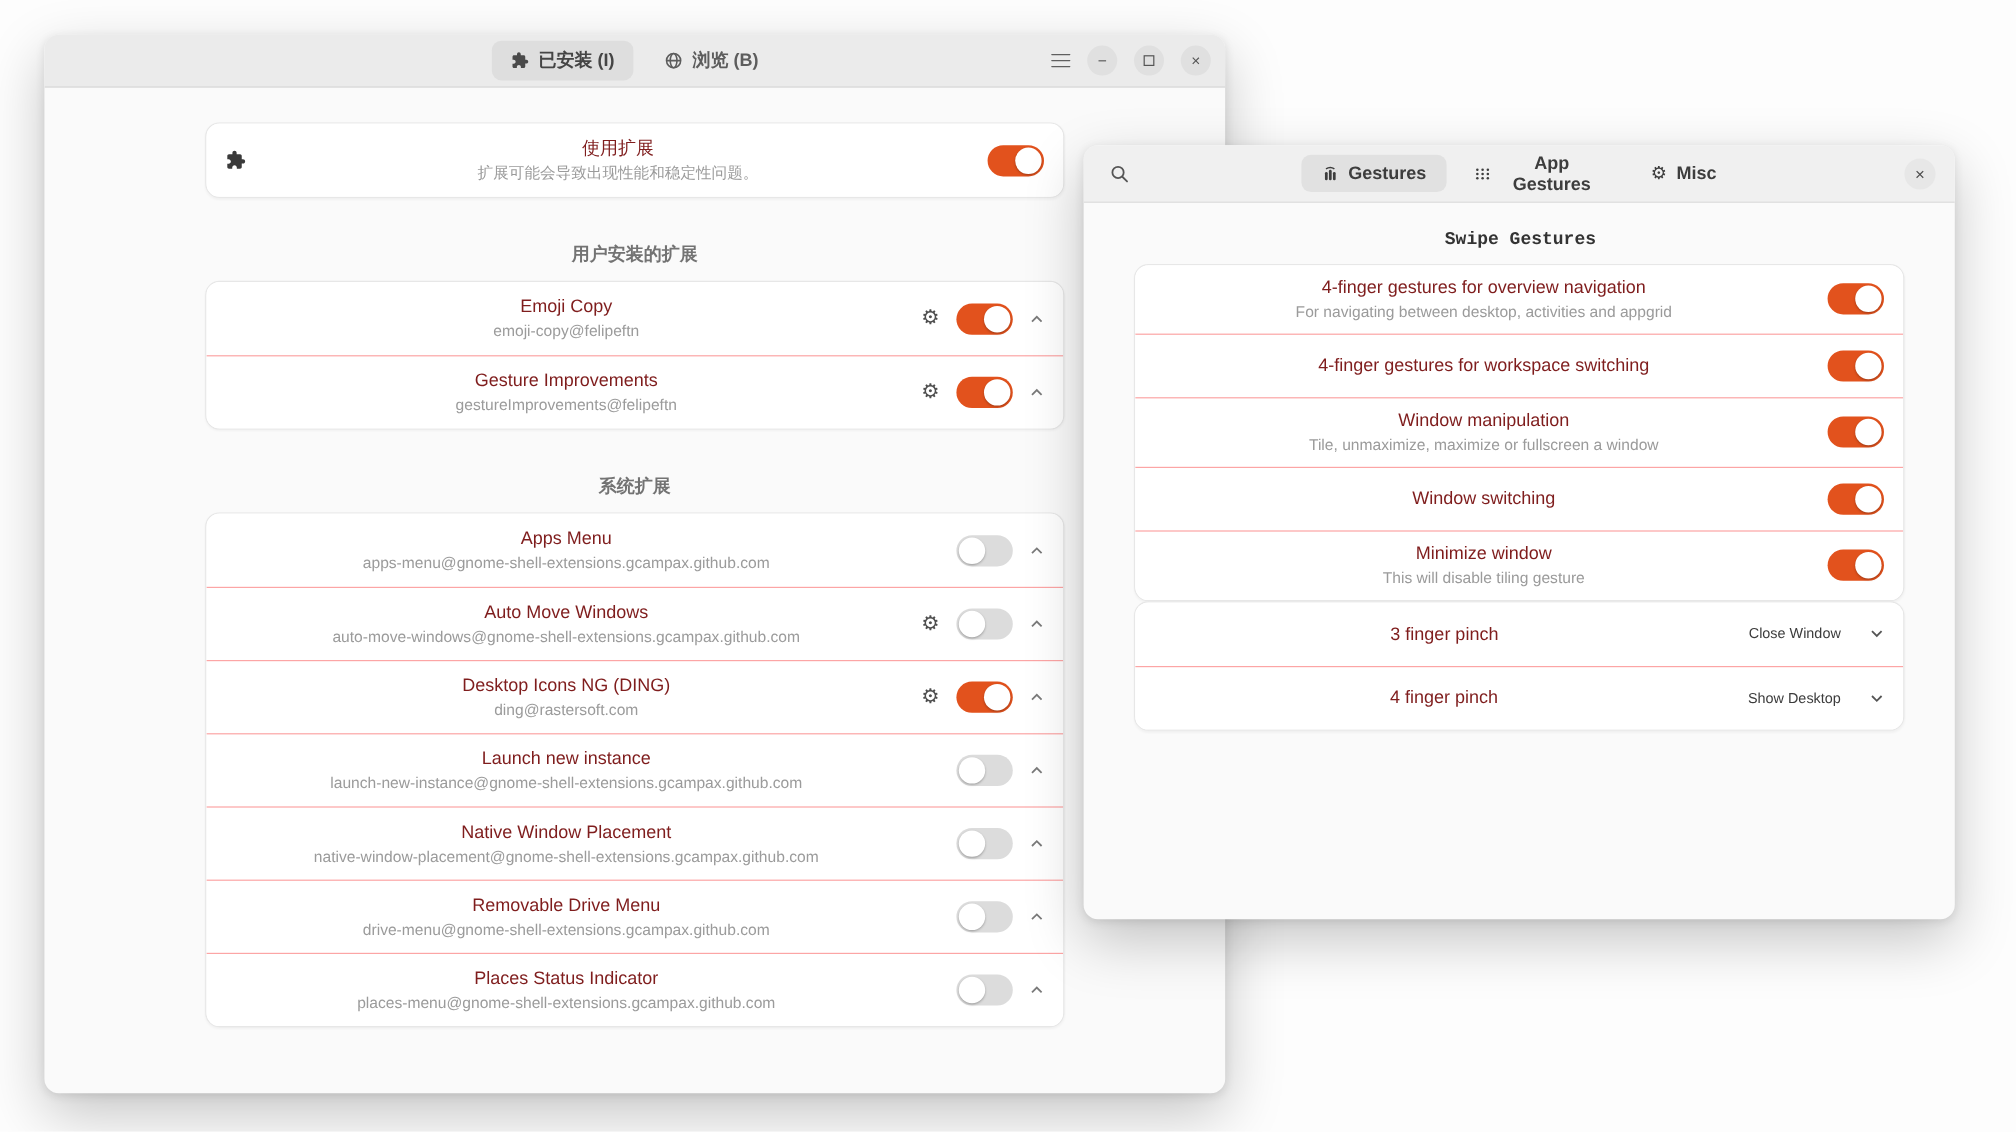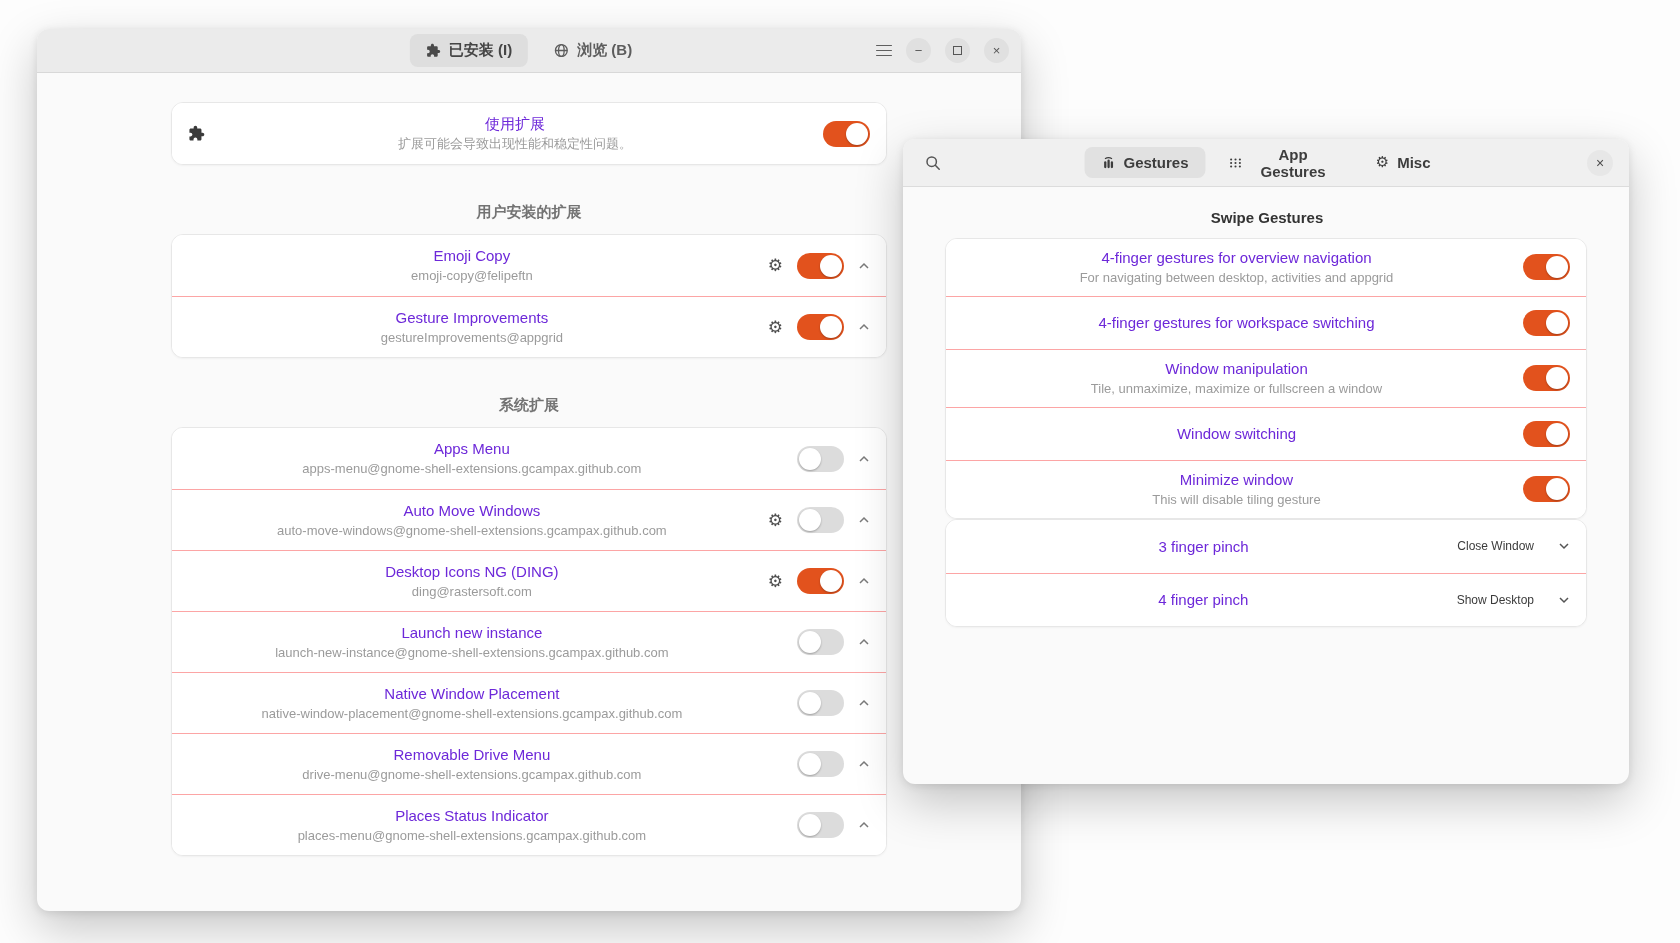--- a/index.html
+++ b/index.html
@@ -25,54 +25,54 @@
   .circle-btn { width:25px; height:25px; border-radius:50%; background:#e0e0e0; color:#555;
                 display:flex; align-items:center; justify-content:center; font-size:13px; }
   .max-glyph { width:9px; height:9px; border:1.4px solid #555; }
 
   .ext-content { width:716px; margin:0 auto; padding-top:29px; }
   .card { background:#fff; border:1px solid #e7e7e7; border-radius:12px;
           box-shadow:0 1px 2px rgba(0,0,0,.04); overflow:hidden; }
   .row { display:flex; align-items:center; padding:9px 16px; min-height:61px; background:#fff; }
   .row + .row { border-top:1px solid #fca5a5; }
   .row-text { flex:1; min-width:0; }
-  .row-title { font-size:15px; color:#6d28d9; line-height:1.4; }
+  .row-title { font-size:15px; color:#7f1d1d; line-height:1.4; }
   .row-sub { font-size:13px; color:#9b9b9b; line-height:1.45; margin-top:1px;
              white-space:nowrap; overflow:hidden; }
   .row-end { display:flex; align-items:center; gap:14px; margin-left:12px; }
   .gear { font-family:"DejaVu Sans", sans-serif; font-size:17px; color:#4f4f4f;
           visibility:hidden; line-height:1; }
   .gear.show { visibility:visible; }
   .switch { width:47px; height:26px; border-radius:14px; background:#dcdcdc;
             position:relative; flex:none; }
   .switch::after { content:""; position:absolute; top:2px; left:2px; width:22px; height:22px;
                    border-radius:50%; background:#fff; box-shadow:0 1px 2px rgba(0,0,0,.28); }
   .switch.on { background:#e2521d; }
   .switch.on::after { left:auto; right:2px; }
   .chev { display:flex; align-items:center; }
 
   .master-icon { font-size:18px; color:#3a3a3a; margin-right:14px; display:flex; }
   .section-title { font-size:15px; font-weight:bold; color:#737373; margin:38px 2px 12px; }
 
   
-  .dialog { left:903px; top:139px; width:726px; height:645px; }
+  .dialog { left:903px; top:121px; width:726px; height:645px; }
   .dlg-header { height:48px; background:#f0f0f0; border-bottom:1px solid #dcdcdc;
                 display:flex; align-items:center; position:relative; }
   .dlg-search { position:absolute; left:22px; display:flex; }
   .dlg-tabs { position:absolute; left:50%; transform:translateX(-50%);
               display:flex; gap:6px; align-items:center; }
   .dlg-tab { display:flex; align-items:center; gap:8px; padding:7px 17px; border-radius:8px;
              font-size:15px; font-weight:bold; color:#3d3d3d; }
   .dlg-tab.active { background:#e1e1e1; }
   .dlg-tab .gear { visibility:visible; color:#3d3d3d; font-size:15px; }
   .dlg-close { position:absolute; right:16px; width:26px; height:26px; border-radius:50%;
                background:#e7e7e7; color:#4d4d4d; display:flex; align-items:center;
                justify-content:center; font-size:14px; }
   .dlg-body { padding:22px 42px 0; }
-  .group-title { font-size:15px; font-weight:bold; color:#333; margin:0 0 12px 2px; }
+  .group-title { font-size:15px; font-weight:bold; color:#333; margin:0 0 12px 2px;font-family:Liberation Mono, monospace; }
   .group-title.second { margin-top:32px; }
   .dlg-row { min-height:53px; padding:8px 16px; }
   .row-value { font-size:12px; color:#3b3b3b; margin-right:10px; white-space:nowrap; }
 
   svg { display:block; }
 </style>
 </head>
 <body>
 <div class="canvas">
 
@@ -148,21 +148,21 @@
           <span class="chev">
                 <svg width="12" height="8" viewBox="0 0 12 8">
                   <path d="M2 6 L6 2 L10 6" stroke="#7a7a7a" fill="none" stroke-width="1.5"></path>
                 </svg>
               </span>
         </div>
       </div>
       <div class="row">
         <div class="row-text">
           <div class="row-title">Gesture Improvements</div>
-          <div class="row-sub">gestureImprovements@appgrid</div>
+          <div class="row-sub">gestureImprovements@felipeftn</div>
         </div>
         <div class="row-end">
           <span class="gear show">⚙</span>
           <div class="switch on"></div>
           <span class="chev">
                 <svg width="12" height="8" viewBox="0 0 12 8">
                   <path d="M2 6 L6 2 L10 6" stroke="#7a7a7a" fill="none" stroke-width="1.5"></path>
                 </svg>
               </span>
         </div>

